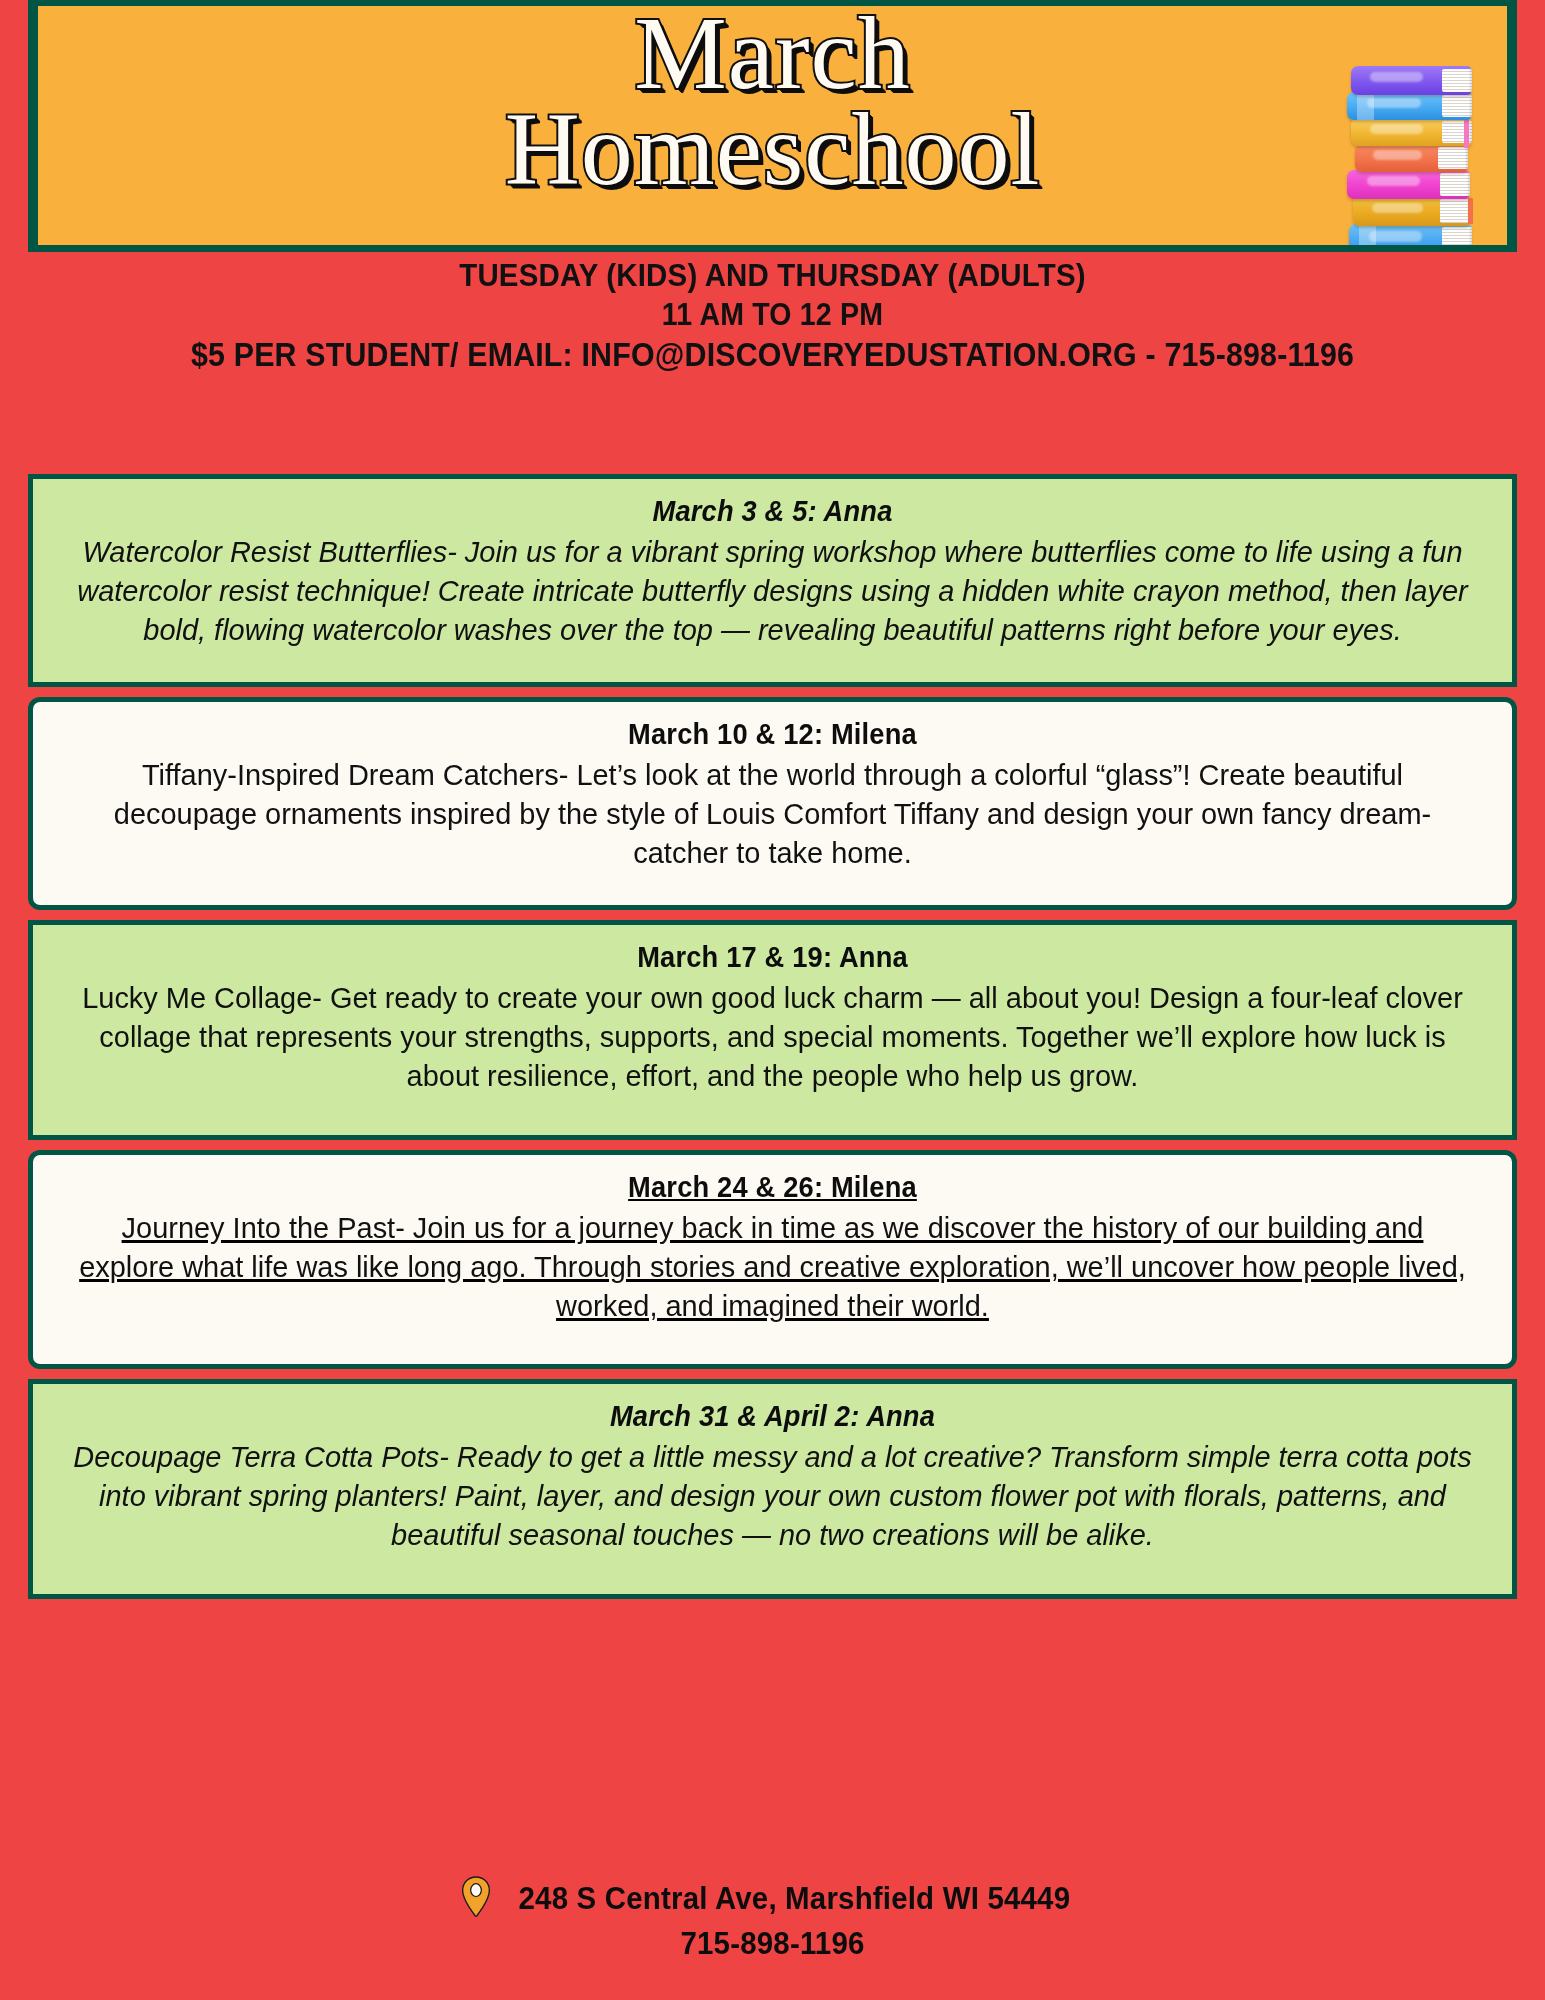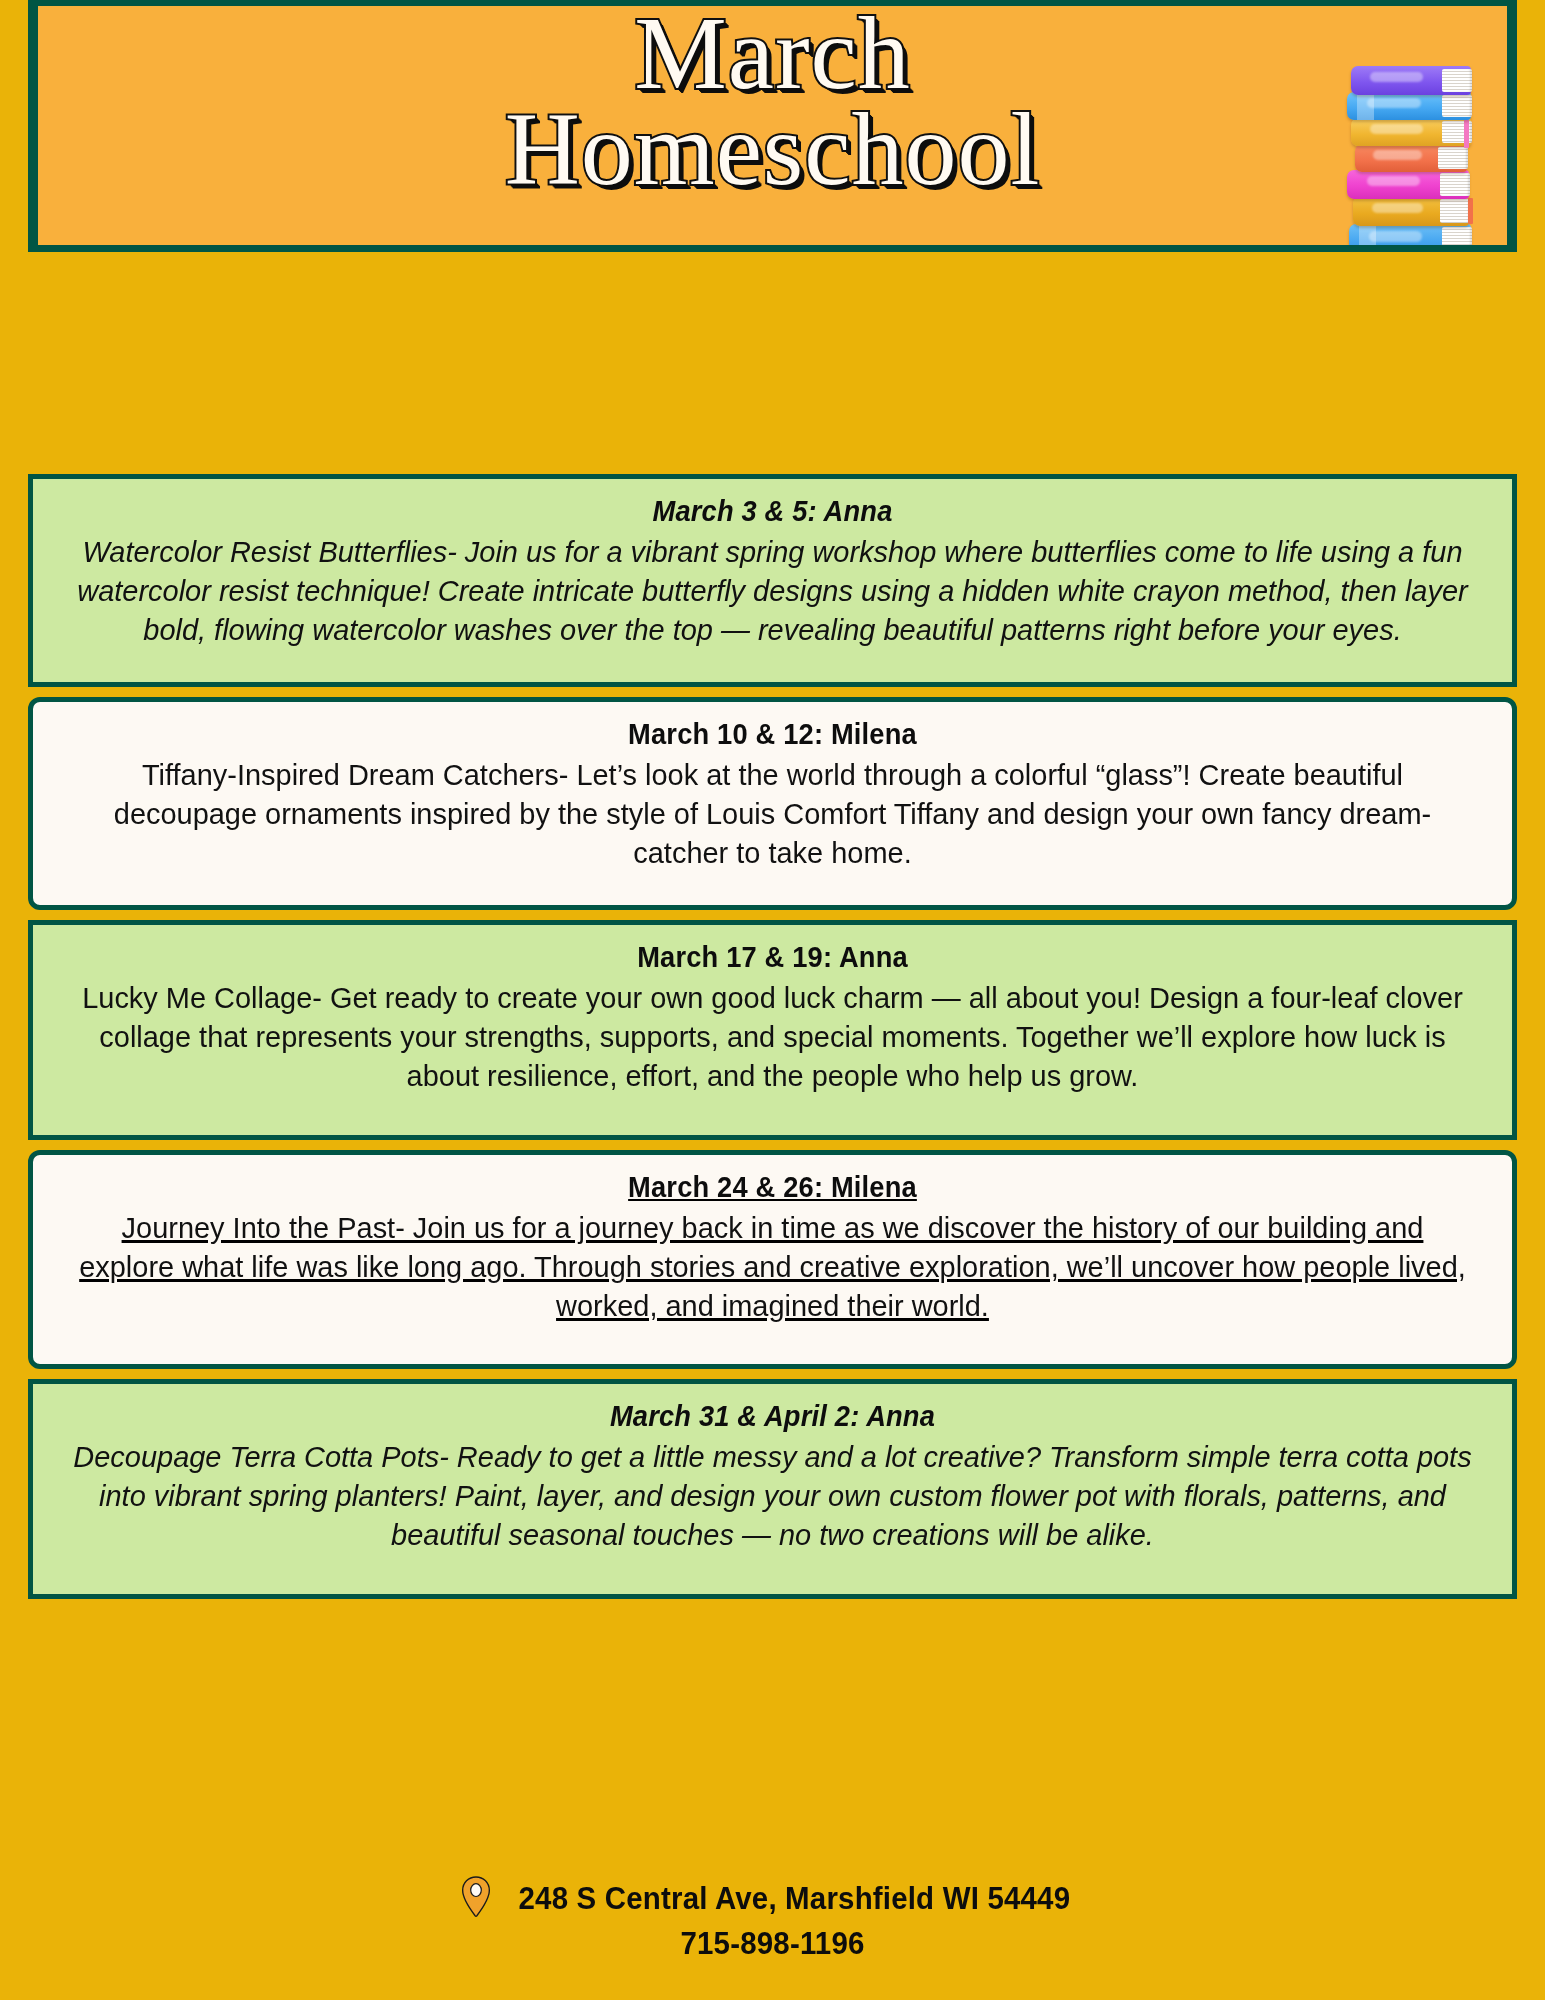--- a/index.html
+++ b/index.html
@@ -8,21 +8,21 @@
     width:1545px; height:2000px;
     background:#ffffff;
     font-family:"Liberation Sans", sans-serif;
     overflow:hidden;
   }
 
   
   #flyer {
     position:relative;
     width:1545px; height:2000px;
-    background:#eab308;
+    background:#ef4444;
   }
 
   
   .header-band {
     position:absolute;
     left:28px; top:0px;
     width:1489px; height:252px;
     background:#F9B03C;
     border-left:10px solid #015544;
     border-right:10px solid #015544;
@@ -249,20 +249,25 @@
         <div class="spinestripe"></div>
         <div class="gloss"></div>
       </div>
       <div class="book bk7">
         <div class="pages"></div>
         <div class="gloss"></div>
       </div>
     </div>
   </div>
 
+  <div class="subtitle">
+    <div class="sub-line sub-l1">TUESDAY (KIDS) AND THURSDAY (ADULTS)</div>
+    <div class="sub-line sub-l2">11 AM TO 12 PM</div>
+    <div class="sub-line sub-l3">$5 PER STUDENT/ EMAIL: INFO@DISCOVERYEDUSTATION.ORG - 715-898-1196</div>
+  </div>
 
   <div class="cards">
 
     <div class="card green c1">
       <div class="card-title">March 3 &amp; 5: Anna</div>
       <div class="card-body">Watercolor Resist Butterflies- Join us for a vibrant spring workshop where butterflies come to life using a fun watercolor resist technique! Create intricate butterfly designs using a hidden white crayon method, then layer bold, flowing watercolor washes over the top — revealing beautiful patterns right before your eyes.</div>
     </div>
 
     <div class="card cream c2">
       <div class="card-title">March 10 &amp; 12: Milena</div>

